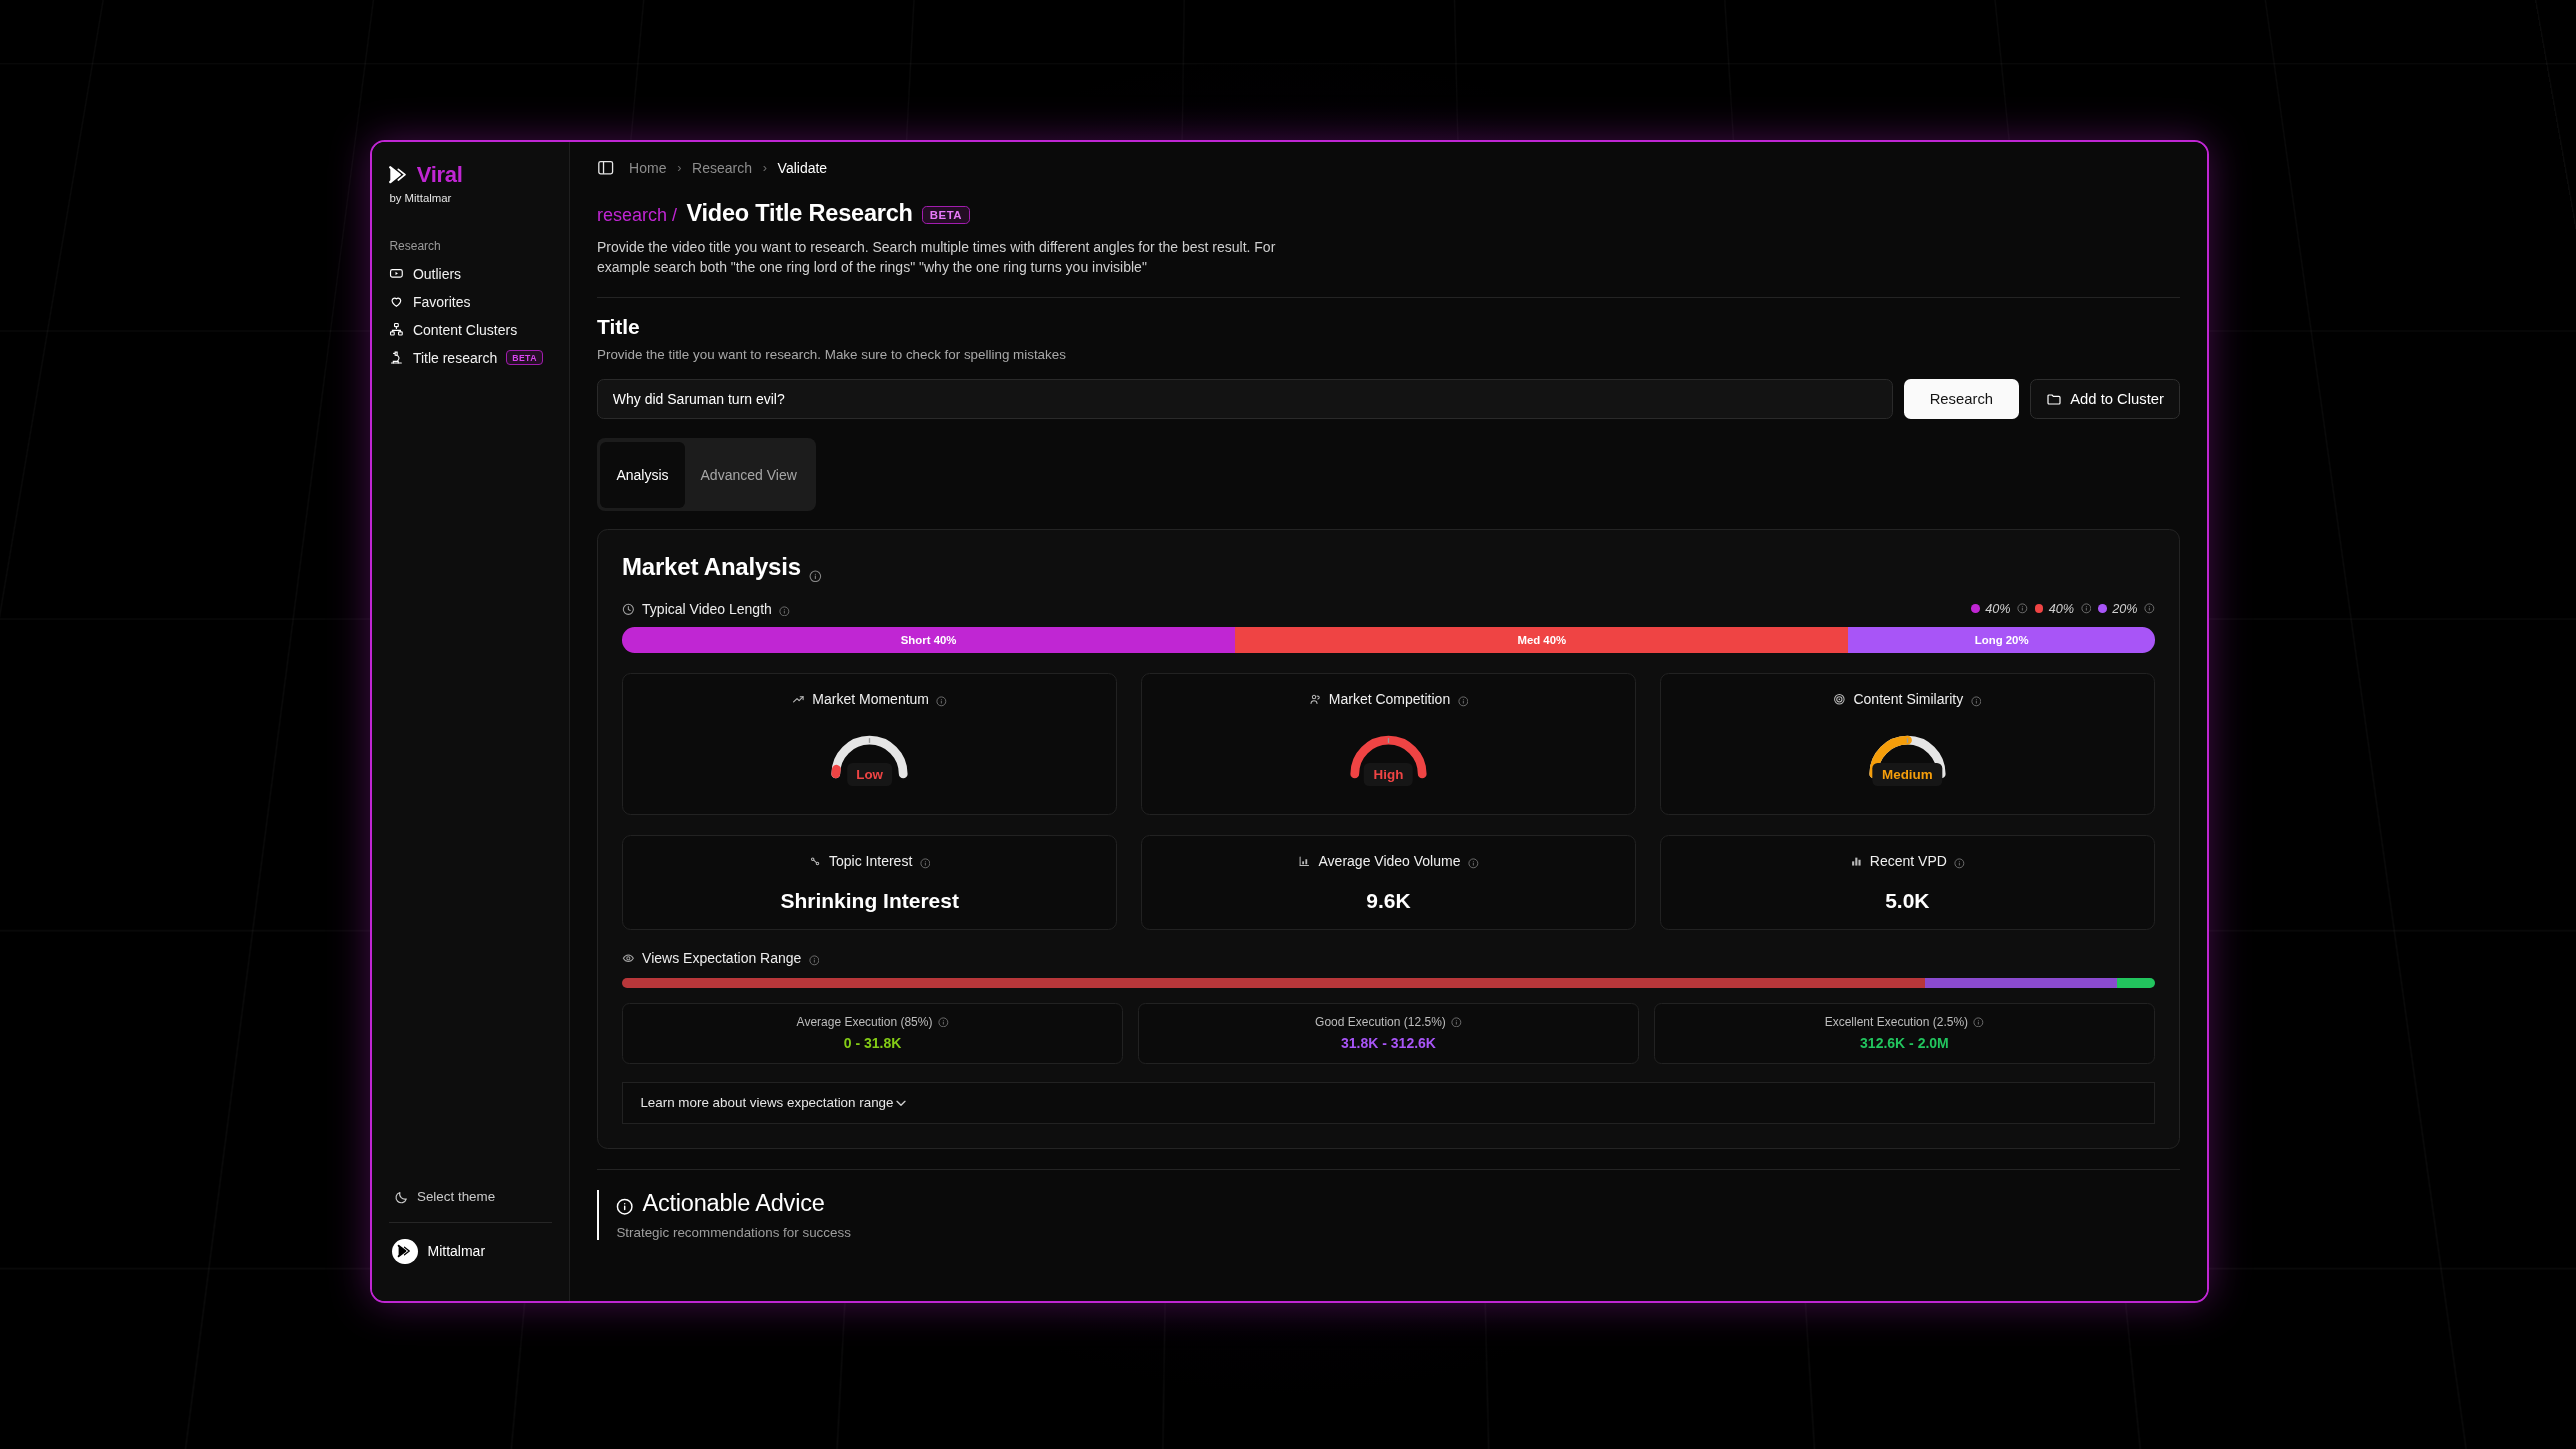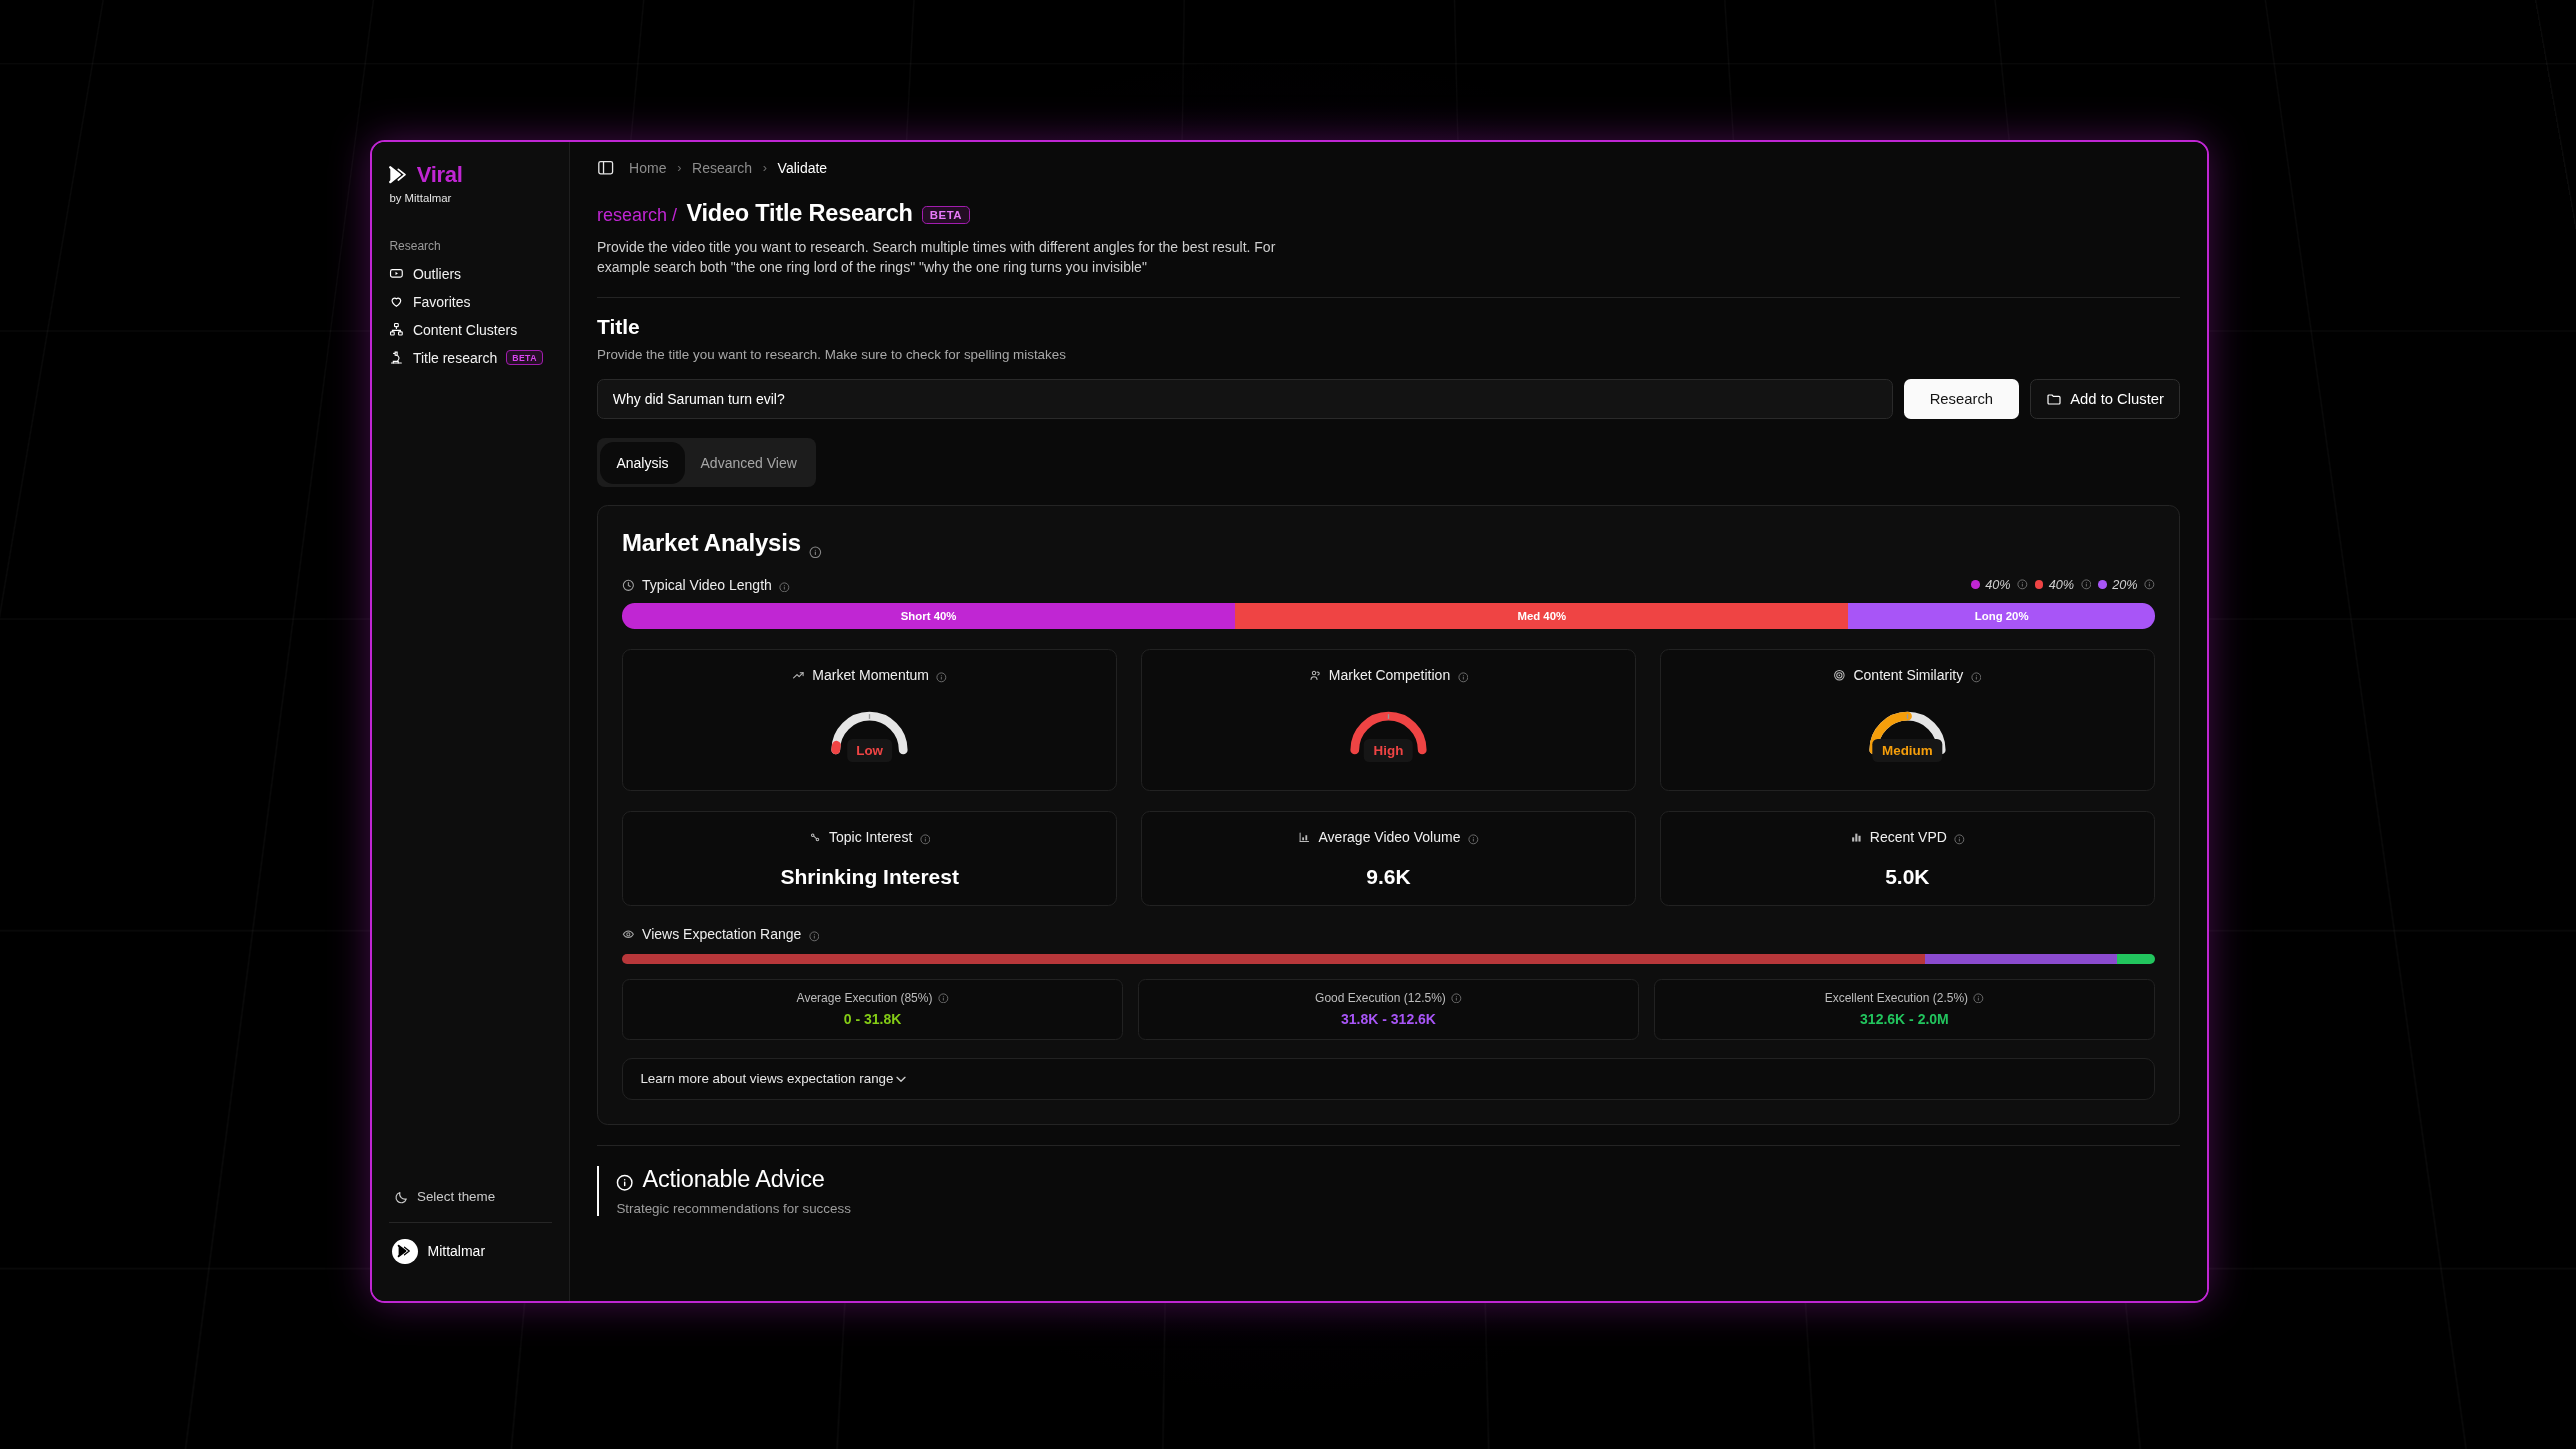--- a/index.html
+++ b/index.html
@@ -120,21 +120,21 @@
     font-family: "Liberation Sans", sans-serif;
   }
   .btn-ghost {
     height: 40px; background: #0f0f0f; color: #fff; border: 0.7px solid #2e2e2e;
     border-radius: 6.7px; font-size: 14.8px; font-weight: 500; cursor: pointer;
     padding: 0 15px; display: flex; align-items: center; gap: 8.7px;
     font-family: "Liberation Sans", sans-serif;
   }
 
   .tabs { display: inline-flex; gap: 0; background: #1c1c1c; border-radius: 8px; padding: 3.4px; margin-top: 19px; }
-  .tab { padding: 13px 16px; border-radius: 14px; font-size: 14px; color: #a6a6a6; cursor: pointer; font-weight: 500; }
+  .tab { padding: 25px 16px; border-radius: 6px; font-size: 14px; color: #a6a6a6; cursor: pointer; font-weight: 500; }
   .tab.active { background: #0b0b0b; color: #fff; }
 
   .card {
     margin: 17.4px 27px 0 27px; background: #0e0e0e;
     border: 0.7px solid #242424; border-radius: 10.7px; padding: 23px 24px 24px 24px;
   }
   .card-title { font-size: 24px; font-weight: 700; color: #fff; display: flex; align-items: center; gap: 8px; letter-spacing: -0.2px; }
 
   .row-head { display: flex; align-items: center; justify-content: space-between; margin-top: 20px; }
   .row-label { display: flex; align-items: center; gap: 7.4px; font-size: 14px; color: #ededed; font-weight: 500; }
@@ -165,21 +165,21 @@
   .range-bar { height: 10px; border-radius: 5.4px; overflow: hidden; display: flex; margin-top: 12px; }
   .exp-grid { display: grid; grid-template-columns: 1fr 1fr 1fr; gap: 14.8px; margin-top: 14.8px; }
   .exp-card {
     background: #0b0b0b; border: 0.7px solid #222; border-radius: 7.4px;
     padding: 10.7px 9.4px 12px 9.4px; text-align: center;
   }
   .exp-label { font-size: 12px; color: #bdbdbd; display: flex; align-items: center; justify-content: center; gap: 5.4px; }
   .exp-value { margin-top: 6.7px; font-size: 14px; font-weight: 700; }
 
   .accordion {
-    margin-top: 17.4px; background: #0b0b0b; border: 0.7px solid #222; border-radius: 10px;
+    margin-top: 17.4px; background: #0b0b0b; border: 0.7px solid #222; border-radius: 0;
     height: 42px; display: flex; align-items: center; 
     padding: 0 17.4px; cursor: pointer;
   }
   .accordion-text { font-size: 13.4px; color: #e6e6e6; }
 
   .advice {
     margin: 20px 27px 0 27px; border-top: 0.7px solid #242424; padding-top: 20px;
   }
   .advice-inner { border-left: 2.7px solid #fafafa; padding-left: 17.4px; }
   .advice-title { font-size: 23.5px; font-weight: 400; color: #fff; display: flex; align-items: center; gap: 8.7px; letter-spacing: -0.2px; }

